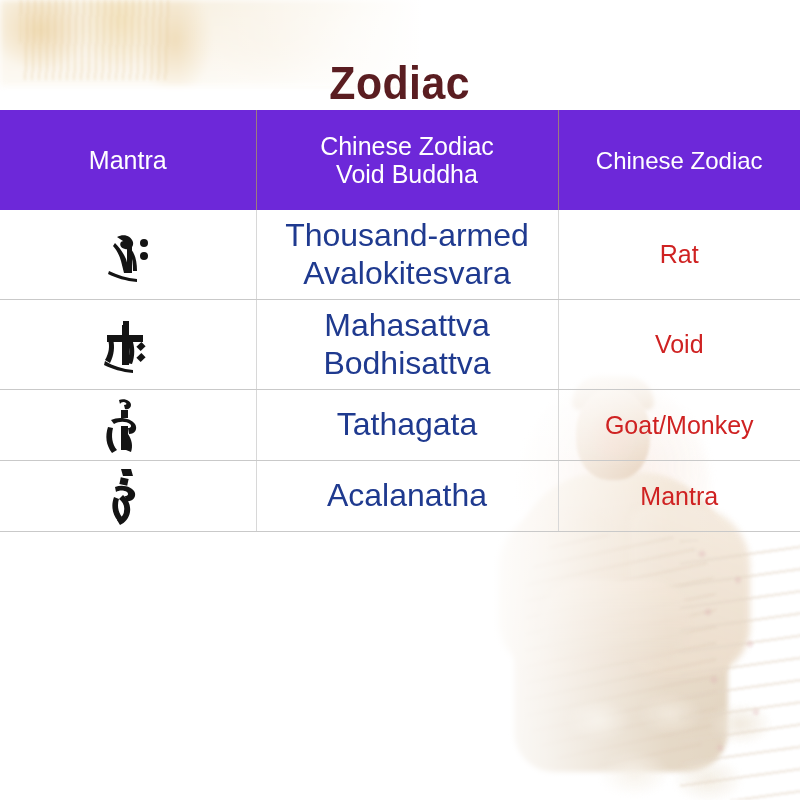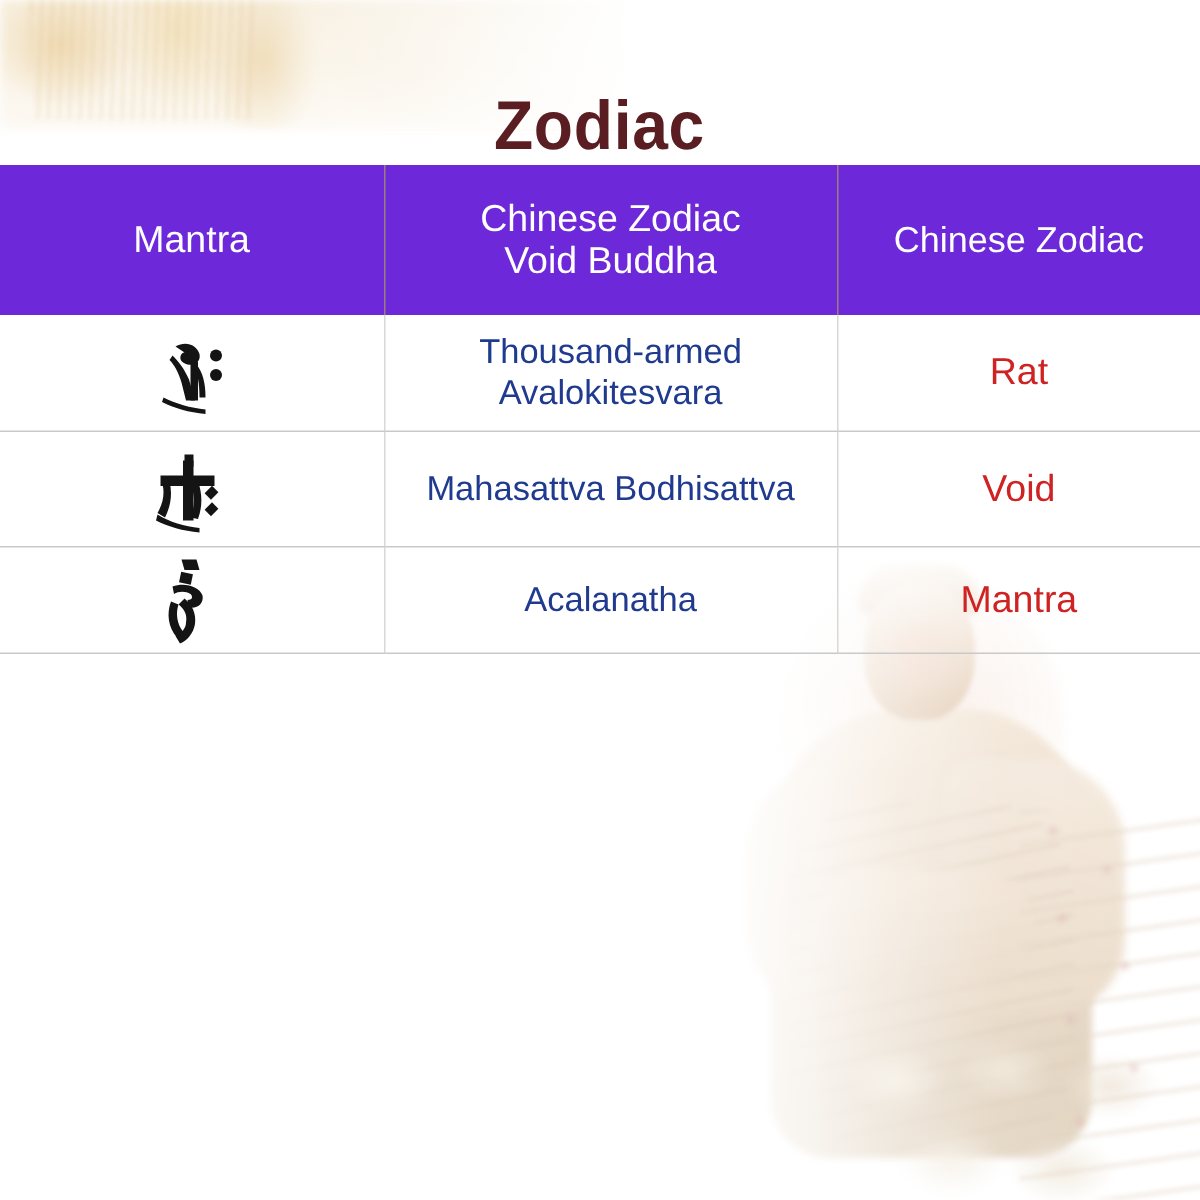--- a/index.html
+++ b/index.html
@@ -145,21 +145,21 @@
     text-align:center;vertical-align:middle;
     border-bottom:1px solid #c9c9c9;
     border-right:1px solid #d8d8d8;
     background:transparent;
   }
   tbody td:last-child{border-right:none;}
   tbody tr:first-child td{border-top:none;}
 
   .cell-mantra{padding:4px 0;}
   .cell-buddha{
-    color:#1f3a8f;font-size:23px;line-height:1.2;padding:6px 20px;
+    color:#1f3a8f;font-size:32px;line-height:1.2;padding:6px 20px;
   }
   .cell-sign{
     color:#cf2222;font-size:25px;line-height:1.2;padding:6px 6px;
   }
 
   
   .seed{display:block;margin:0 auto;}
 </style>
 </head>
 <body>
@@ -250,20 +250,36 @@
               <path d="M8 48 C16 53, 26 56, 36 57 L36 60 C25 59, 15 56, 7 52 Z"></path>
               <path d="M41 30 L47 30 L47 37 L41 37 Z" transform="rotate(45 44 33.5)"></path>
               <path d="M41 41 L47 41 L47 48 L41 48 Z" transform="rotate(45 44 44.5)"></path>
             </g>
           </svg>
         </td>
         <td class="cell-buddha">Mahasattva Bodhisattva</td>
         <td class="cell-sign">Void</td>
       </tr>
 
+      <tr style="height:67px">
+        <td class="cell-mantra">
+          <svg class="seed" width="62" height="62" viewBox="0 0 62 62">
+            <g fill="#141414">
+              <path d="M22 6 C28 4, 34 7, 34 11 C34 14, 31 16, 28 15 L27 11 C29 11, 30 10, 29 9 C27 7, 24 8, 23 10 Z"></path>
+              <path d="M24 16 L31 16 L31 24 L24 24 Z"></path>
+              <path d="M14 26 C22 22, 34 24, 38 30 C41 35, 38 40, 32 40 L31 34 C34 34, 35 32, 33 30 C29 27, 22 27, 17 30 Z"></path>
+              <path d="M24 32 L31 32 L31 56 L24 56 Z"></path>
+              <path d="M16 34 C14 42, 15 50, 20 56 L15 59 C9 51, 8 42, 11 33 Z"></path>
+              <path d="M31 40 C35 46, 36 52, 34 58 L29 56 C31 51, 30 46, 27 42 Z"></path>
+            </g>
+          </svg>
+        </td>
+        <td class="cell-buddha">Tathagata</td>
+        <td class="cell-sign">Goat/Monkey</td>
+      </tr>
 
       <tr style="height:68px">
         <td class="cell-mantra">
           <svg class="seed" width="62" height="62" viewBox="0 0 62 62">
             <g fill="#141414">
               <path d="M24 4 L34 4 L36 11 L26 11 Z"></path>
               <path d="M23 13 L31 13 L31 20 L23 20 Z" transform="rotate(12 27 16.5)"></path>
               <path d="M18 22 C26 19, 36 22, 38 28 C39 33, 35 37, 29 36 L28 31 C31 31, 32 29, 30 27 C27 25, 22 25, 19 27 Z"></path>
               <path d="M26 30 C31 34, 34 40, 33 47 C32 53, 28 58, 23 60 L20 55 C24 53, 27 50, 27 46 C28 41, 26 37, 22 34 Z"></path>
               <path d="M22 34 C20 40, 21 47, 25 52 L21 56 C15 49, 14 40, 17 32 Z"></path>

